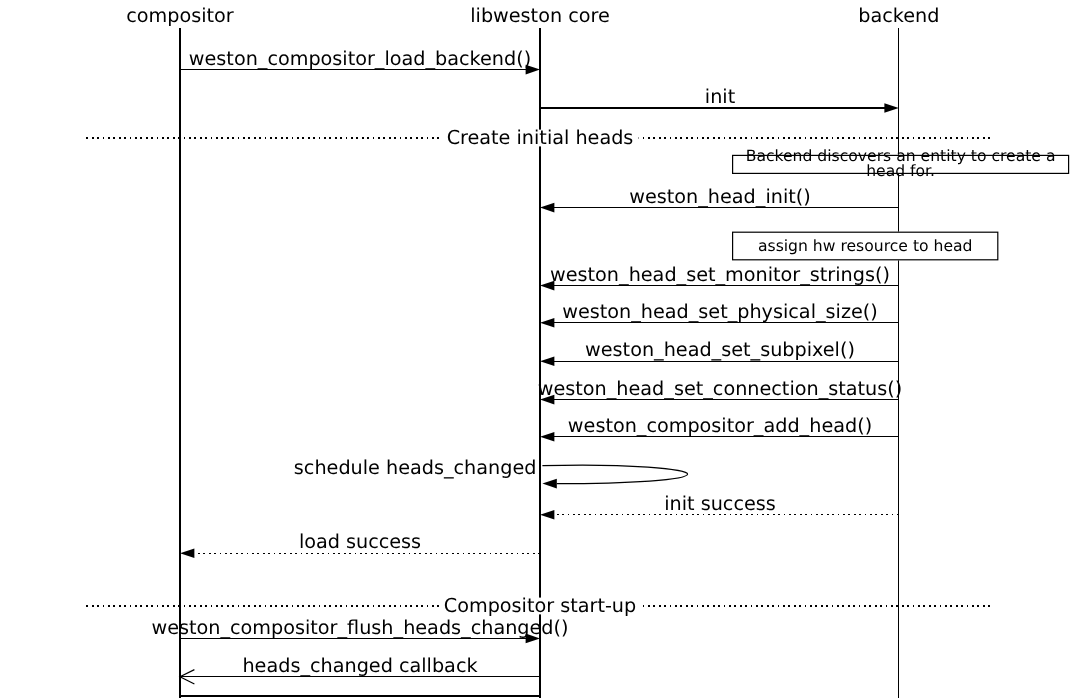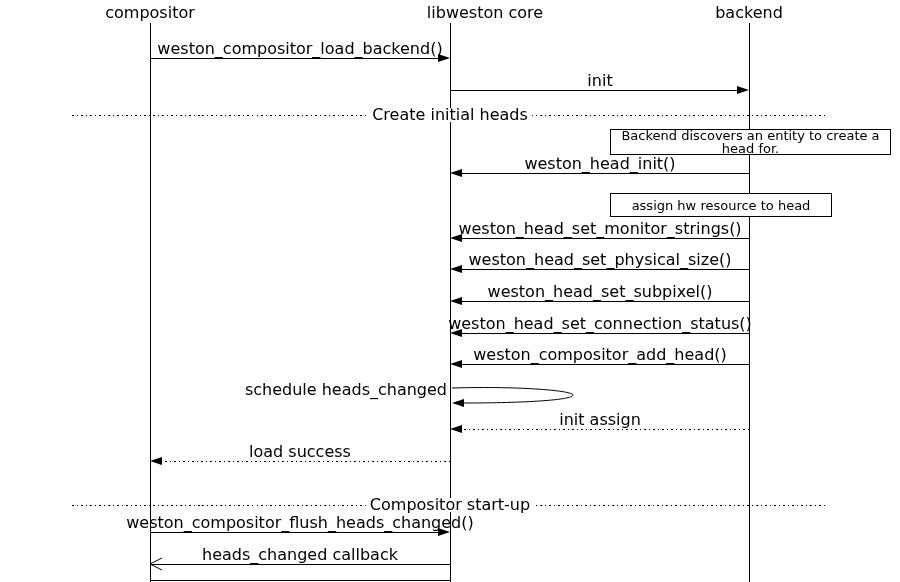--- a/index.html
+++ b/index.html
@@ -120,43 +120,43 @@
       <line x1="450" y1="564" x2="150" y2="564" stroke="#000" stroke-width="1" shape-rendering="crispEdges"></line>
       <polyline points="162,558 150,564 162,570" fill="none" stroke="#000" stroke-width="1"></polyline>
     </g>
 
     <g>
       <line x1="150" y1="580" x2="450" y2="580" stroke="#000" stroke-width="1" shape-rendering="crispEdges"></line>
     </g>
   </svg>
 
   <div class="lbl center" style="left:150px; top:6px;">compositor</div>
-  <div class="lbl center" style="left:450px; top:6px;margin-left:35px;">libweston core</div>
+  <div class="lbl center" style="left:450px; top:6px;">libweston core</div>
   <div class="lbl center" style="left:749px; top:6px;">backend</div>
 
   <div class="lbl center" style="left:300px; top:42px;">weston_compositor_load_backend()</div>
   <div class="lbl center" style="left:600px; top:74px;">init</div>
 
   <div class="lbl center divlbl" style="left:450px; top:108px;">Create initial heads</div>
 
-  <div class="note" style="left:610px; top:129px; width:281px; height:26px;">Backend discovers an entity to create a head for.</div>
+  <div class="note" style="left:610px; top:129px; width:281px; height:16px;">Backend discovers an entity to create a head for.</div>
 
   <div class="lbl center" style="left:600px; top:157px;">weston_head_init()</div>
 
   <div class="note" style="left:610px; top:193px; width:222px; height:24px;">assign hw resource to head</div>
 
   <div class="lbl center" style="left:600px; top:222px;">weston_head_set_monitor_strings()</div>
   <div class="lbl center" style="left:600px; top:253px;">weston_head_set_physical_size()</div>
   <div class="lbl center" style="left:600px; top:285px;">weston_head_set_subpixel()</div>
   <div class="lbl center" style="left:600px; top:317px;">weston_head_set_connection_status()</div>
   <div class="lbl center" style="left:600px; top:348px;">weston_compositor_add_head()</div>
 
   <div class="lbl rightal" style="left:447px; top:383px;">schedule heads_changed</div>
 
-  <div class="lbl center" style="left:600px; top:413px;">init assign</div>
+  <div class="lbl center" style="left:600px; top:413px;">init success</div>
   <div class="lbl center" style="left:300px; top:445px;">load success</div>
 
   <div class="lbl center divlbl" style="left:450px; top:498px;">Compositor start-up</div>
 
   <div class="lbl center" style="left:300px; top:516px;">weston_compositor_flush_heads_changed()</div>
   <div class="lbl center" style="left:300px; top:548px;">heads_changed callback</div>
 
 </div>
 
 </body></html>

